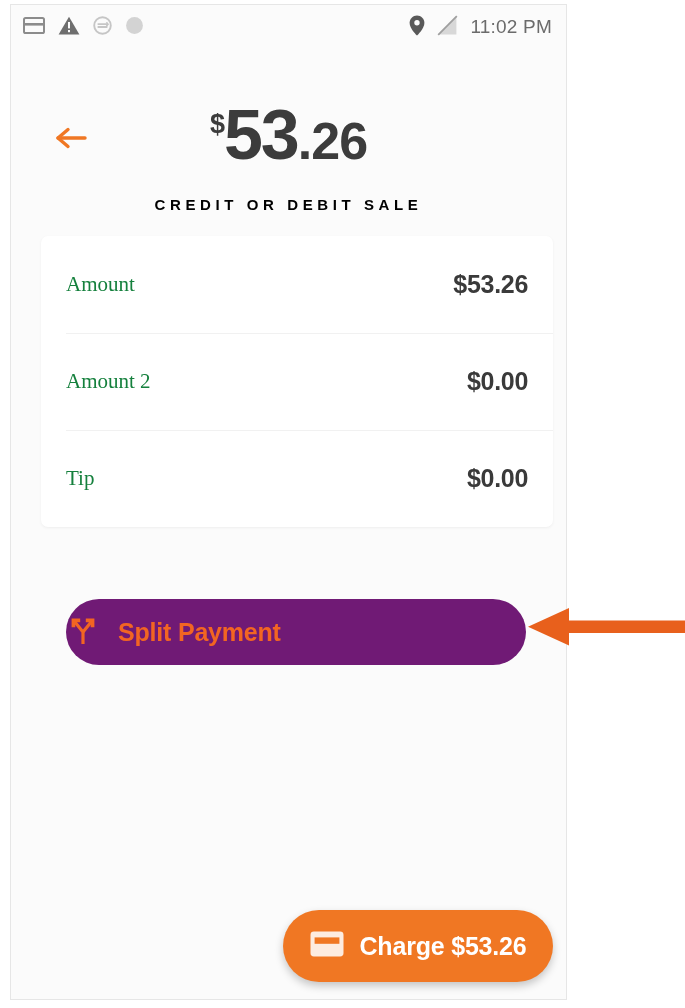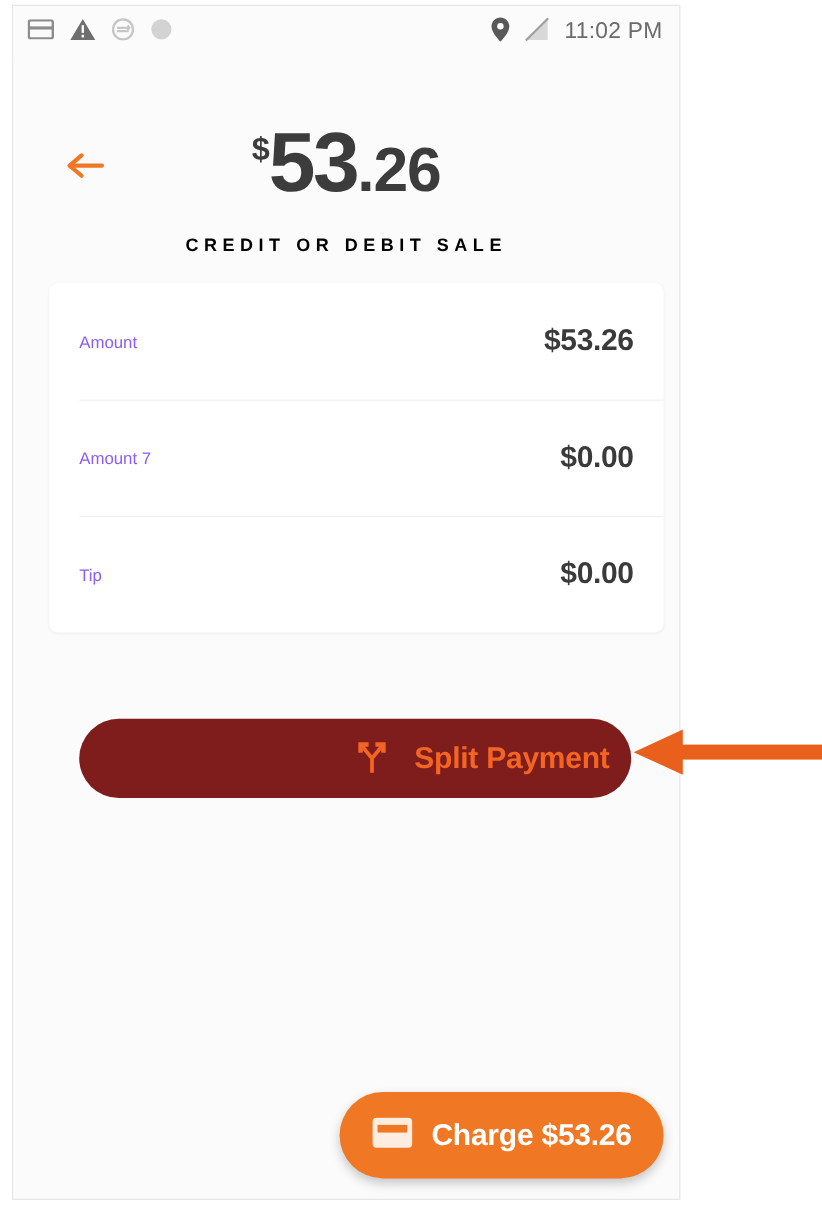--- a/index.html
+++ b/index.html
@@ -135,42 +135,43 @@
   .amount-row + .amount-row::before {
     content: "";
     position: absolute;
     left: 25px;
     right: 0;
     top: 0;
     height: 1px;
     background: #f1f1f1;
   }
   .row-label {
-    font-size: 14px;
-    color: #8b5cf6;
+    font-size: 21px;
+    color: #15803d;
+    font-family: Liberation Serif, serif;
   }
   .row-value {
     font-size: 25px;
     font-weight: bold;
     color: #3a3a3a;
     letter-spacing: -0.3px;
   }
 
   
   #split-payment-button {
     position: absolute;
     left: 55px;
     top: 594px;
     width: 460px;
     height: 66px;
-    background: #7f1d1d;
+    background: #701a75;
     border-radius: 33px;
     display: flex;
     align-items: center;
-    justify-content: flex-end;
+    justify-content: flex-start;
     gap: 18px;
     cursor: pointer;
     box-sizing: border-box;
     padding-right: 18px;
   }
   #split-payment-label {
     font-size: 25px;
     font-weight: bold;
     color: #f26522;
     letter-spacing: -0.2px;
@@ -290,21 +291,21 @@
   </div>
 
   <div id="amount-card">
 
     <div class="amount-row">
       <span class="row-label">Amount</span>
       <span class="row-value">$53.26</span>
     </div>
 
     <div class="amount-row">
-      <span class="row-label">Amount 7</span>
+      <span class="row-label">Amount 2</span>
       <span class="row-value">$0.00</span>
     </div>
 
     <div class="amount-row">
       <span class="row-label">Tip</span>
       <span class="row-value">$0.00</span>
     </div>
 
   </div>
 

